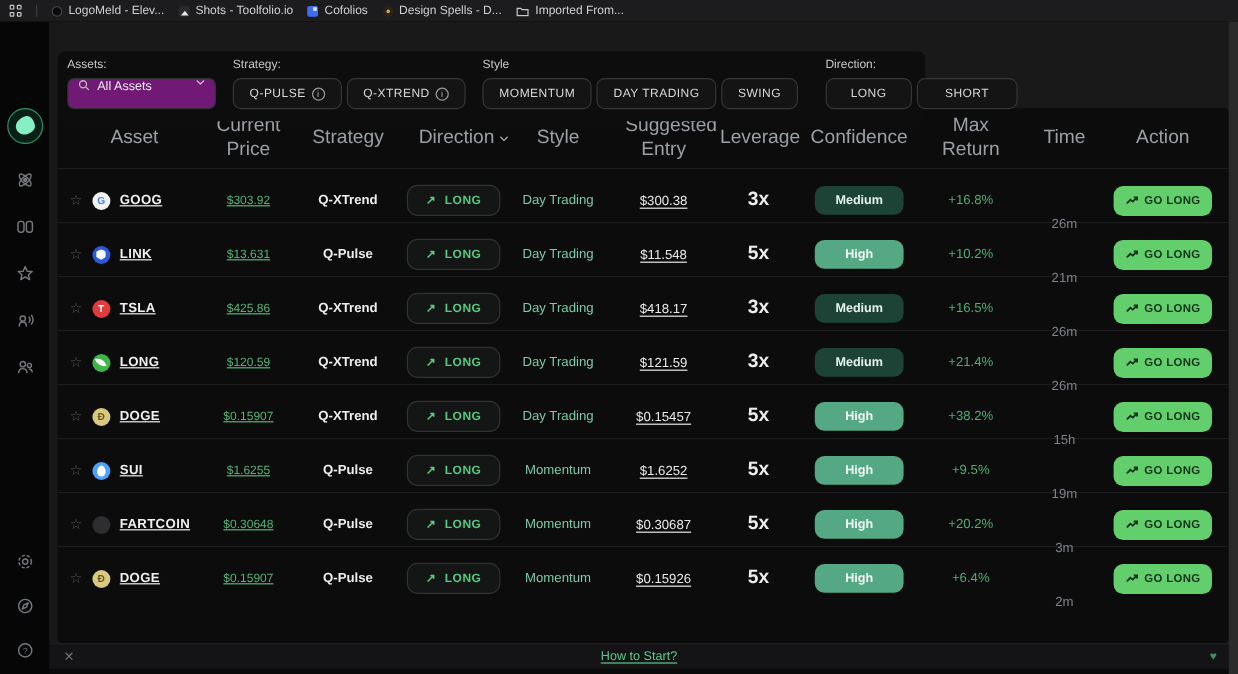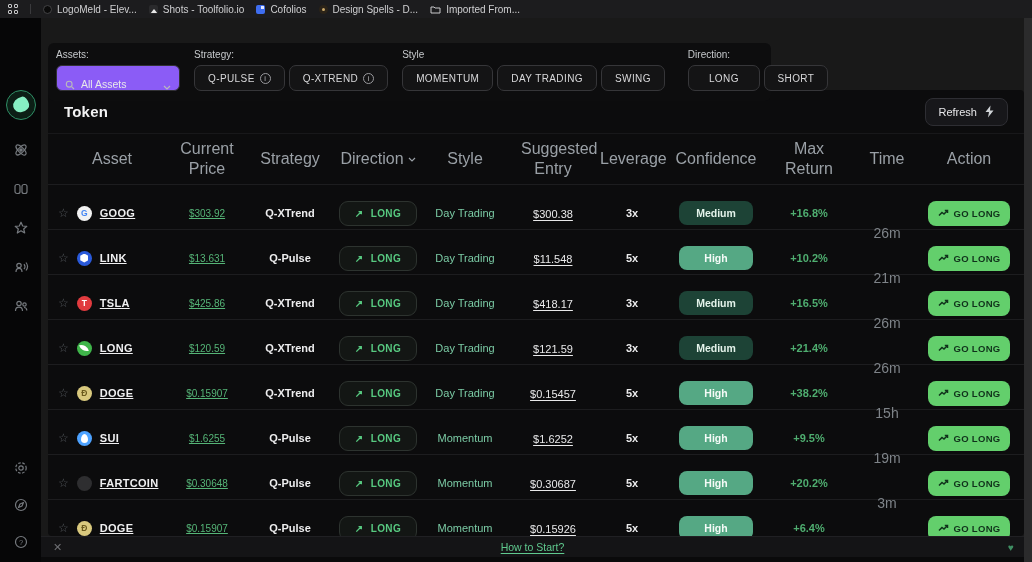--- a/index.html
+++ b/index.html
@@ -40,22 +40,22 @@
   .spacer { flex:1; }
   .sicon { width:16px; height:16px; display:flex; align-items:center; justify-content:center; cursor:pointer; }
   .sicon svg { stroke:#75797e; fill:none; stroke-width:1.2; }
 
   
   .filter-card { position:absolute; left:48px; top:25px; width:723px; height:58px; background:#0d0d0e;
     border-radius:6px; display:flex; align-items:flex-start; padding:6px 8px; gap:14px; z-index:3; }
   .fgroup { display:flex; flex-direction:column; gap:5px; }
   .flabel { font-size:10px; color:#c6c9cc; }
   .frow { display:flex; gap:4px; }
-  .fselect { width:124px; height:26px; background:#8b5cf6; border:1px solid #313134; border-radius:6px;
-    display:flex; align-items:flex-end; gap:6px; padding:0 8px; color:#e8e8ea; font-size:10.5px; cursor:pointer; }
+  .fselect { width:124px; height:26px; background:#701a75; border:1px solid #313134; border-radius:6px;
+    display:flex; align-items:flex-start; gap:6px; padding:0 8px; color:#e8e8ea; font-size:10.5px; cursor:pointer; }
   .fselect .chev { margin-left:auto; }
   .fbtn { height:26px; padding:0 13px; background:#141415; border:1px solid #363639; border-radius:7px;
     color:#d8d8da; font-size:10px; letter-spacing:.4px; display:flex; align-items:center; justify-content:center;
     gap:5px; cursor:pointer; white-space:nowrap; font-family:inherit; }
   .info-i { width:11px; height:11px; border:1px solid #9a9a9e; border-radius:50%; font-size:7.5px;
     display:flex; align-items:center; justify-content:center; color:#b9b9bd; font-style:normal; }
 
   
   .token-card { position:absolute; left:48px; top:72px; width:976px; height:446px; background:#0c0c0d;
     border-radius:4px; overflow:hidden; z-index:2; }
@@ -64,46 +64,46 @@
   .page-title { font-size:15px; font-weight:bold; color:#f2f2f3; letter-spacing:.2px; }
   .refresh-btn { height:28px; padding:0 12px; background:#17171a; border:1px solid #2e2e33; border-radius:8px;
     color:#e7e7e9; font-size:11px; display:flex; align-items:center; gap:7px; cursor:pointer; font-family:inherit; }
 
   .grid { display:grid; grid-template-columns:108px 82px 84px 92px 82px 94px 64px 104px 82px 74px 1fr;
     align-items:center; padding:0 10px; }
   .thead { height:50px; color:#9aa0a6; font-size:16px; }
   .th { text-align:center; line-height:1.25; }
   .th-asset { text-align:left; padding-left:34px; }
   .th-entry { width:64px; justify-self:center; }
-  .th-dir { display:flex; align-items:center; justify-content:center; gap:4px; }
+  .th-dir { display:flex; align-items:center; justify-content:flex-end; gap:4px; }
 
   .trow { height:45px; border-top:1px solid #1d1d1f; }
   .c { text-align:center; }
   .c-asset { display:flex; align-items:center; gap:8px; text-align:left; }
   .star { color:#53575c; font-size:12px; cursor:pointer; }
   .coin { width:15px; height:15px; border-radius:50%; display:flex; align-items:center; justify-content:center;
     font-size:8.5px; font-weight:bold; flex:none; }
   .shape-hexagon { width:8px; height:9px; clip-path:polygon(50% 0,100% 25%,100% 75%,50% 100%,0 75%,0 25%); }
   .shape-drop { width:7px; height:9px; border-radius:50% 50% 50% 50% / 62% 62% 38% 38%; }
   .shape-feather { width:8px; height:8px; border-radius:0 100% 0 100%; transform:rotate(-15deg); }
   .aname { font-size:11px; font-weight:bold; color:#f0f0f1; letter-spacing:.3px;text-decoration:underline; }
   .cell-price { color:#55b577; font-size:10px;text-decoration:underline; }
   .cell-strategy { color:#ededee; font-size:11px; font-weight:bold; }
   .dirpill { display:inline-flex; align-items:center; gap:7px; padding:6px 15px; background:#131614;
     border:1px solid #2d332f; border-radius:9px; color:#57c980; font-size:10px; font-weight:bold;
     letter-spacing:.4px; cursor:pointer; }
   .dirpill .arr { font-size:10px; }
   .cell-style { color:#7bcba5; font-size:11px; }
   .entry { color:#e9e9ea; font-size:11px; text-decoration:underline; text-underline-offset:2px; }
-  .cell-lev { color:#ededee; font-size:11px; font-weight:bold; }
+  .cell-lev { color:#ededee; font-size:16px; font-weight:bold; }
   .conf { display:inline-block; width:74px; padding:6px 0; border-radius:8px; font-size:10.5px; font-weight:bold; }
   .conf-medium { background:#1d4336; color:#e3f2ea; }
   .conf-high { background:#55a884; color:#f4faf7; }
-  .cell-ret { color:#4fae70; font-size:11px; font-weight:bold; }
-  .cell-time { color:#7e8388; font-size:14px;margin-top:40px; }
+  .cell-ret { color:#4fae70; font-size:11px; font-weight:normal; }
+  .cell-time { color:#7e8388; font-size:11px;margin-top:40px; }
   .cell-action { display:flex; justify-content:center; }
   .golong { display:inline-flex; align-items:center; gap:5px; padding:7px 10px; background:#63cf6c; border:none;
     border-radius:8px; color:#10311b; font-size:9.5px; font-weight:bold; letter-spacing:.3px; cursor:pointer;
     font-family:inherit; }
 
   
   .bottom-bar { position:absolute; left:41px; right:8px; top:518px; height:21px; background:#141416;
     border-top:1px solid #202023; display:flex; align-items:center; z-index:6; }
   .bb-close { color:#6f7074; font-size:11px; margin-left:12px; cursor:pointer; }
   .bb-link { position:absolute; left:50%; transform:translateX(-50%); color:#5fc98e; font-size:10.5px;
@@ -244,35 +244,26 @@
       <div class="frow">
         <button class="fbtn">MOMENTUM</button>
         <button class="fbtn">DAY TRADING</button>
         <button class="fbtn">SWING</button>
       </div>
     </div>
     <div class="fgroup" style="margin-left:9px">
       <span class="flabel">Direction:</span>
       <div class="frow">
         <button class="fbtn" style="width:72px">LONG</button>
-        <button class="fbtn" style="width:64px">SHORT</button>
+        <button class="fbtn" style="width:84px">SHORT</button>
       </div>
     </div>
   </div>
 
   <div class="token-card">
-    <div class="title-row">
-      <span class="page-title">Token</span>
-      <button class="refresh-btn">
-        <span>Refresh</span>
-        <svg width="11" height="13" viewBox="0 0 11 13">
-          <path d="M6.5 0.5 L1.5 7 H5 L4 12.5 L9.5 5.5 H6 Z" fill="#cfd3d6"></path>
-        </svg>
-      </button>
-    </div>
     <div class="grid thead">
       <div class="th th-asset">Asset</div>
       <div class="th">Current Price</div>
       <div class="th">Strategy</div>
       <div class="th th-dir">
         <span>Direction</span>
         <svg width="8" height="5" viewBox="0 0 8 5">
           <polyline points="1,1 4,4 7,1" fill="none" stroke="#9aa0a6" stroke-width="1.2"></polyline>
         </svg>
       </div>

